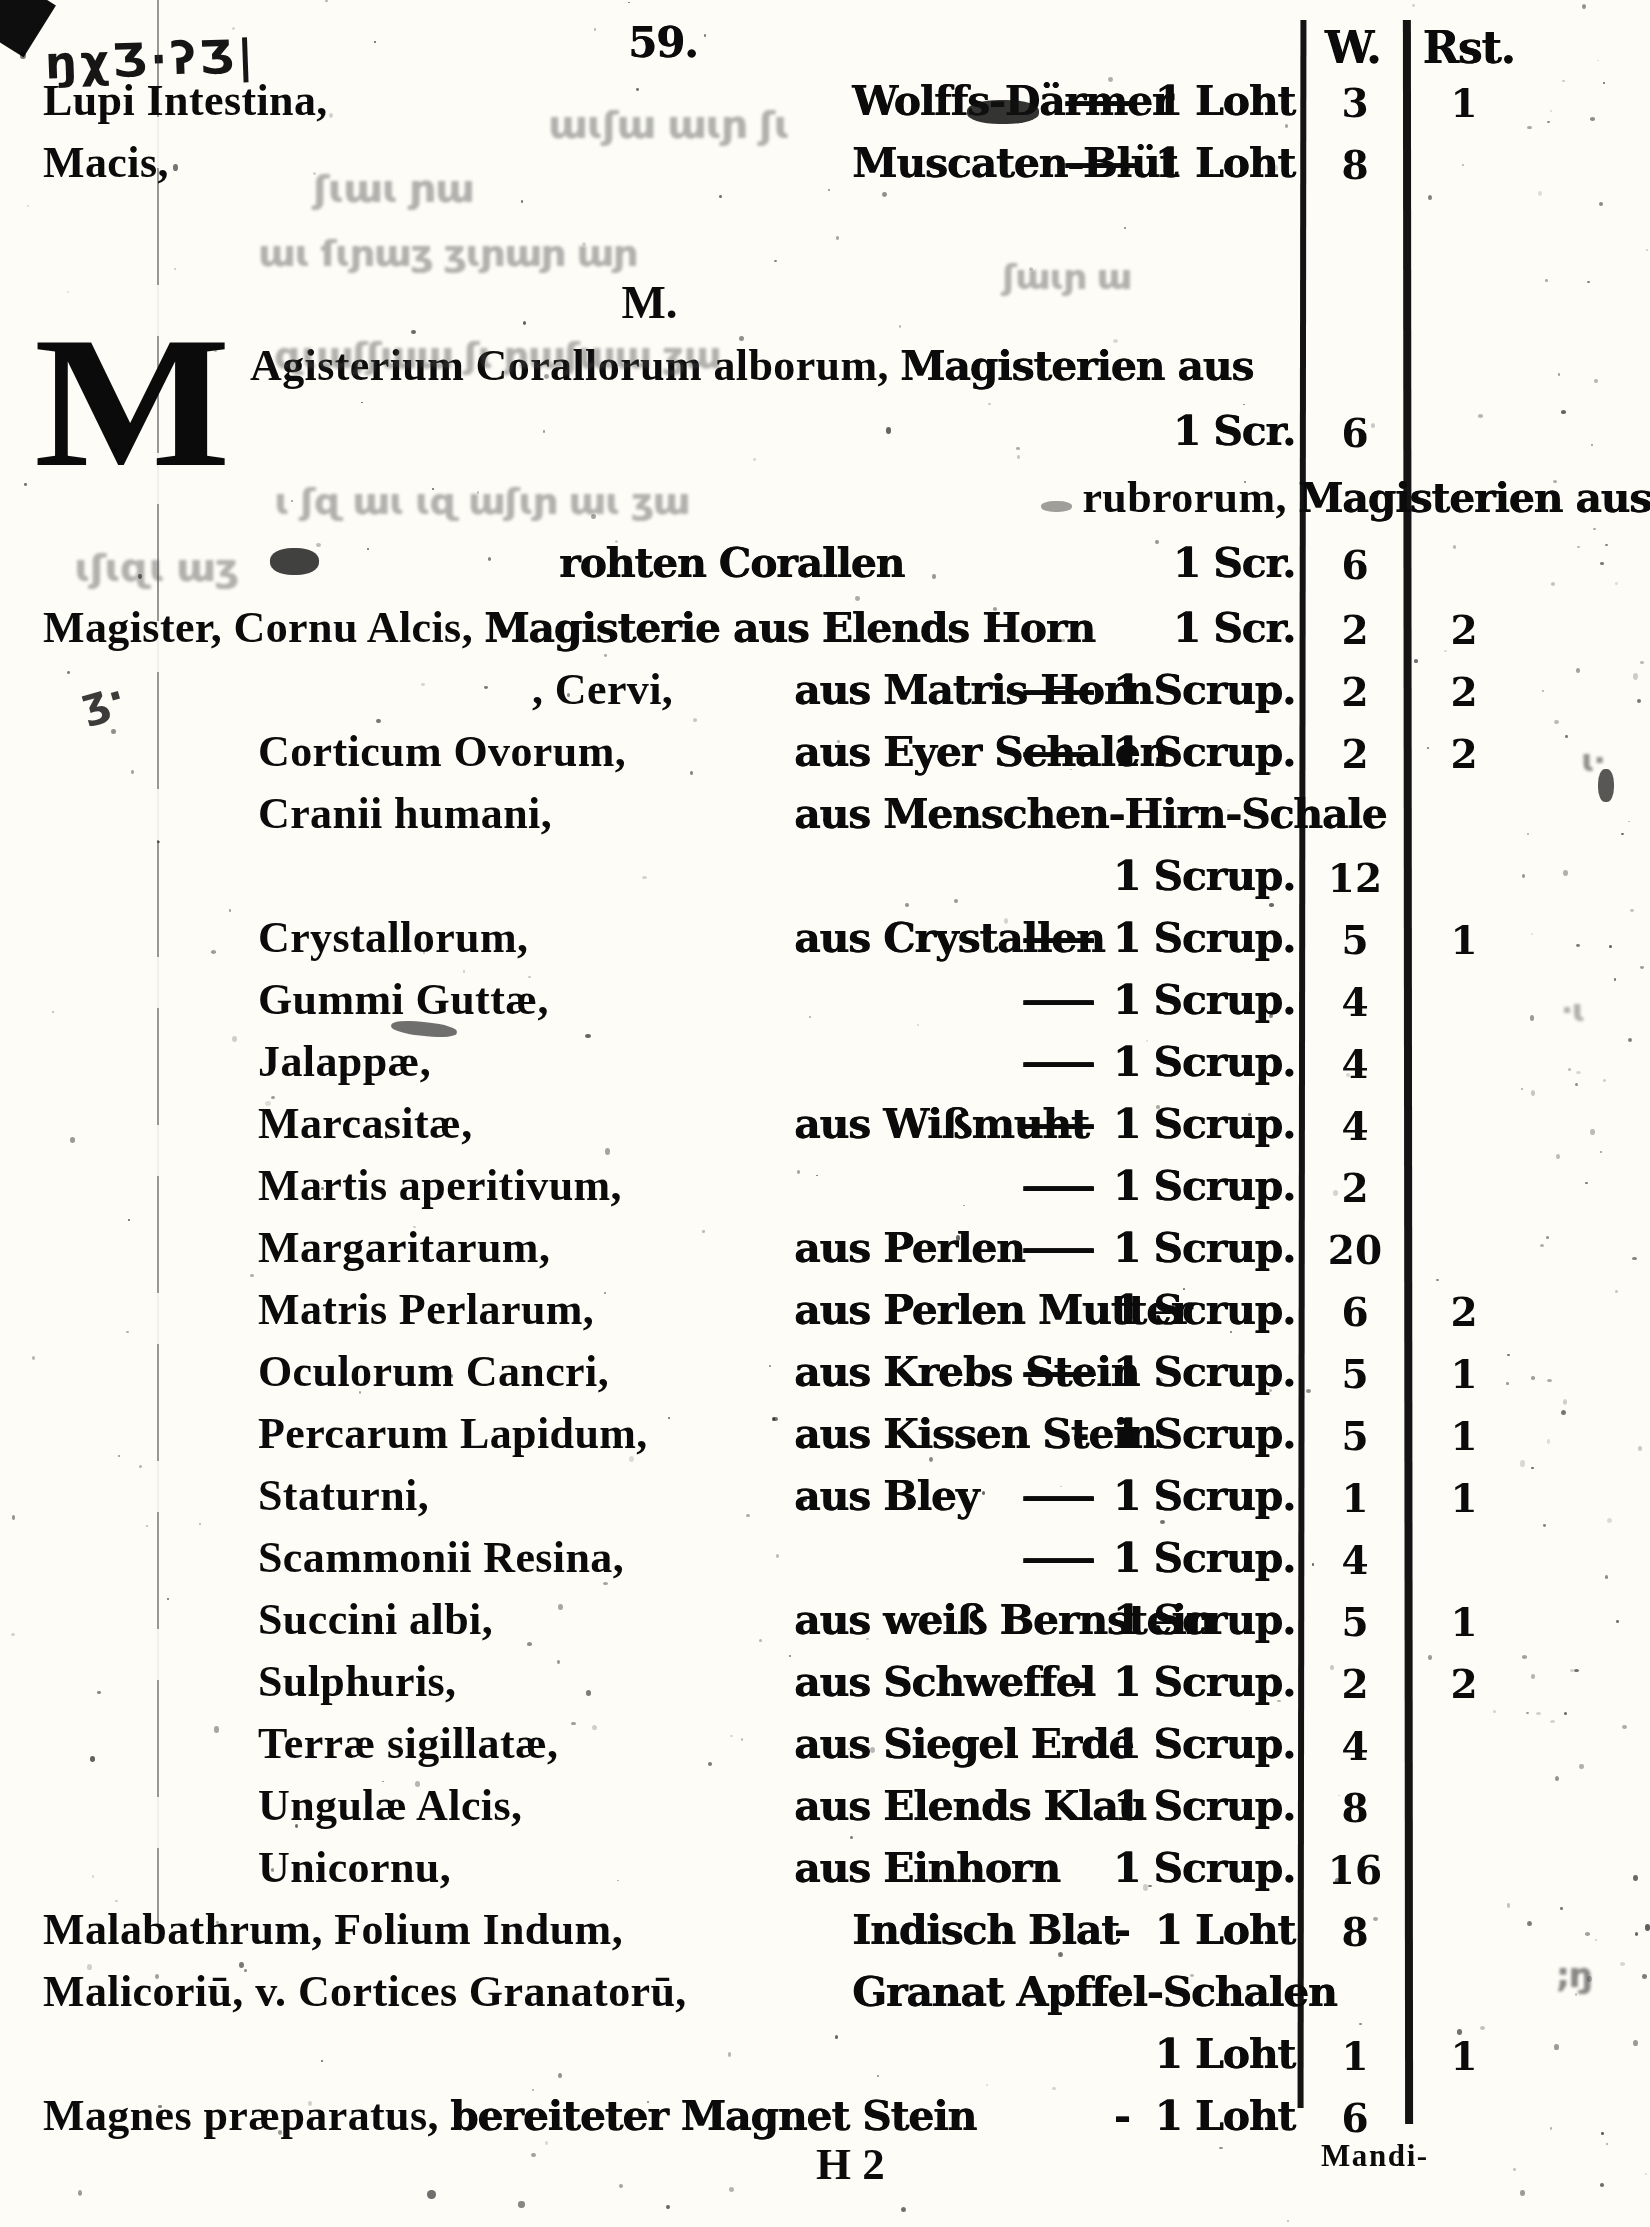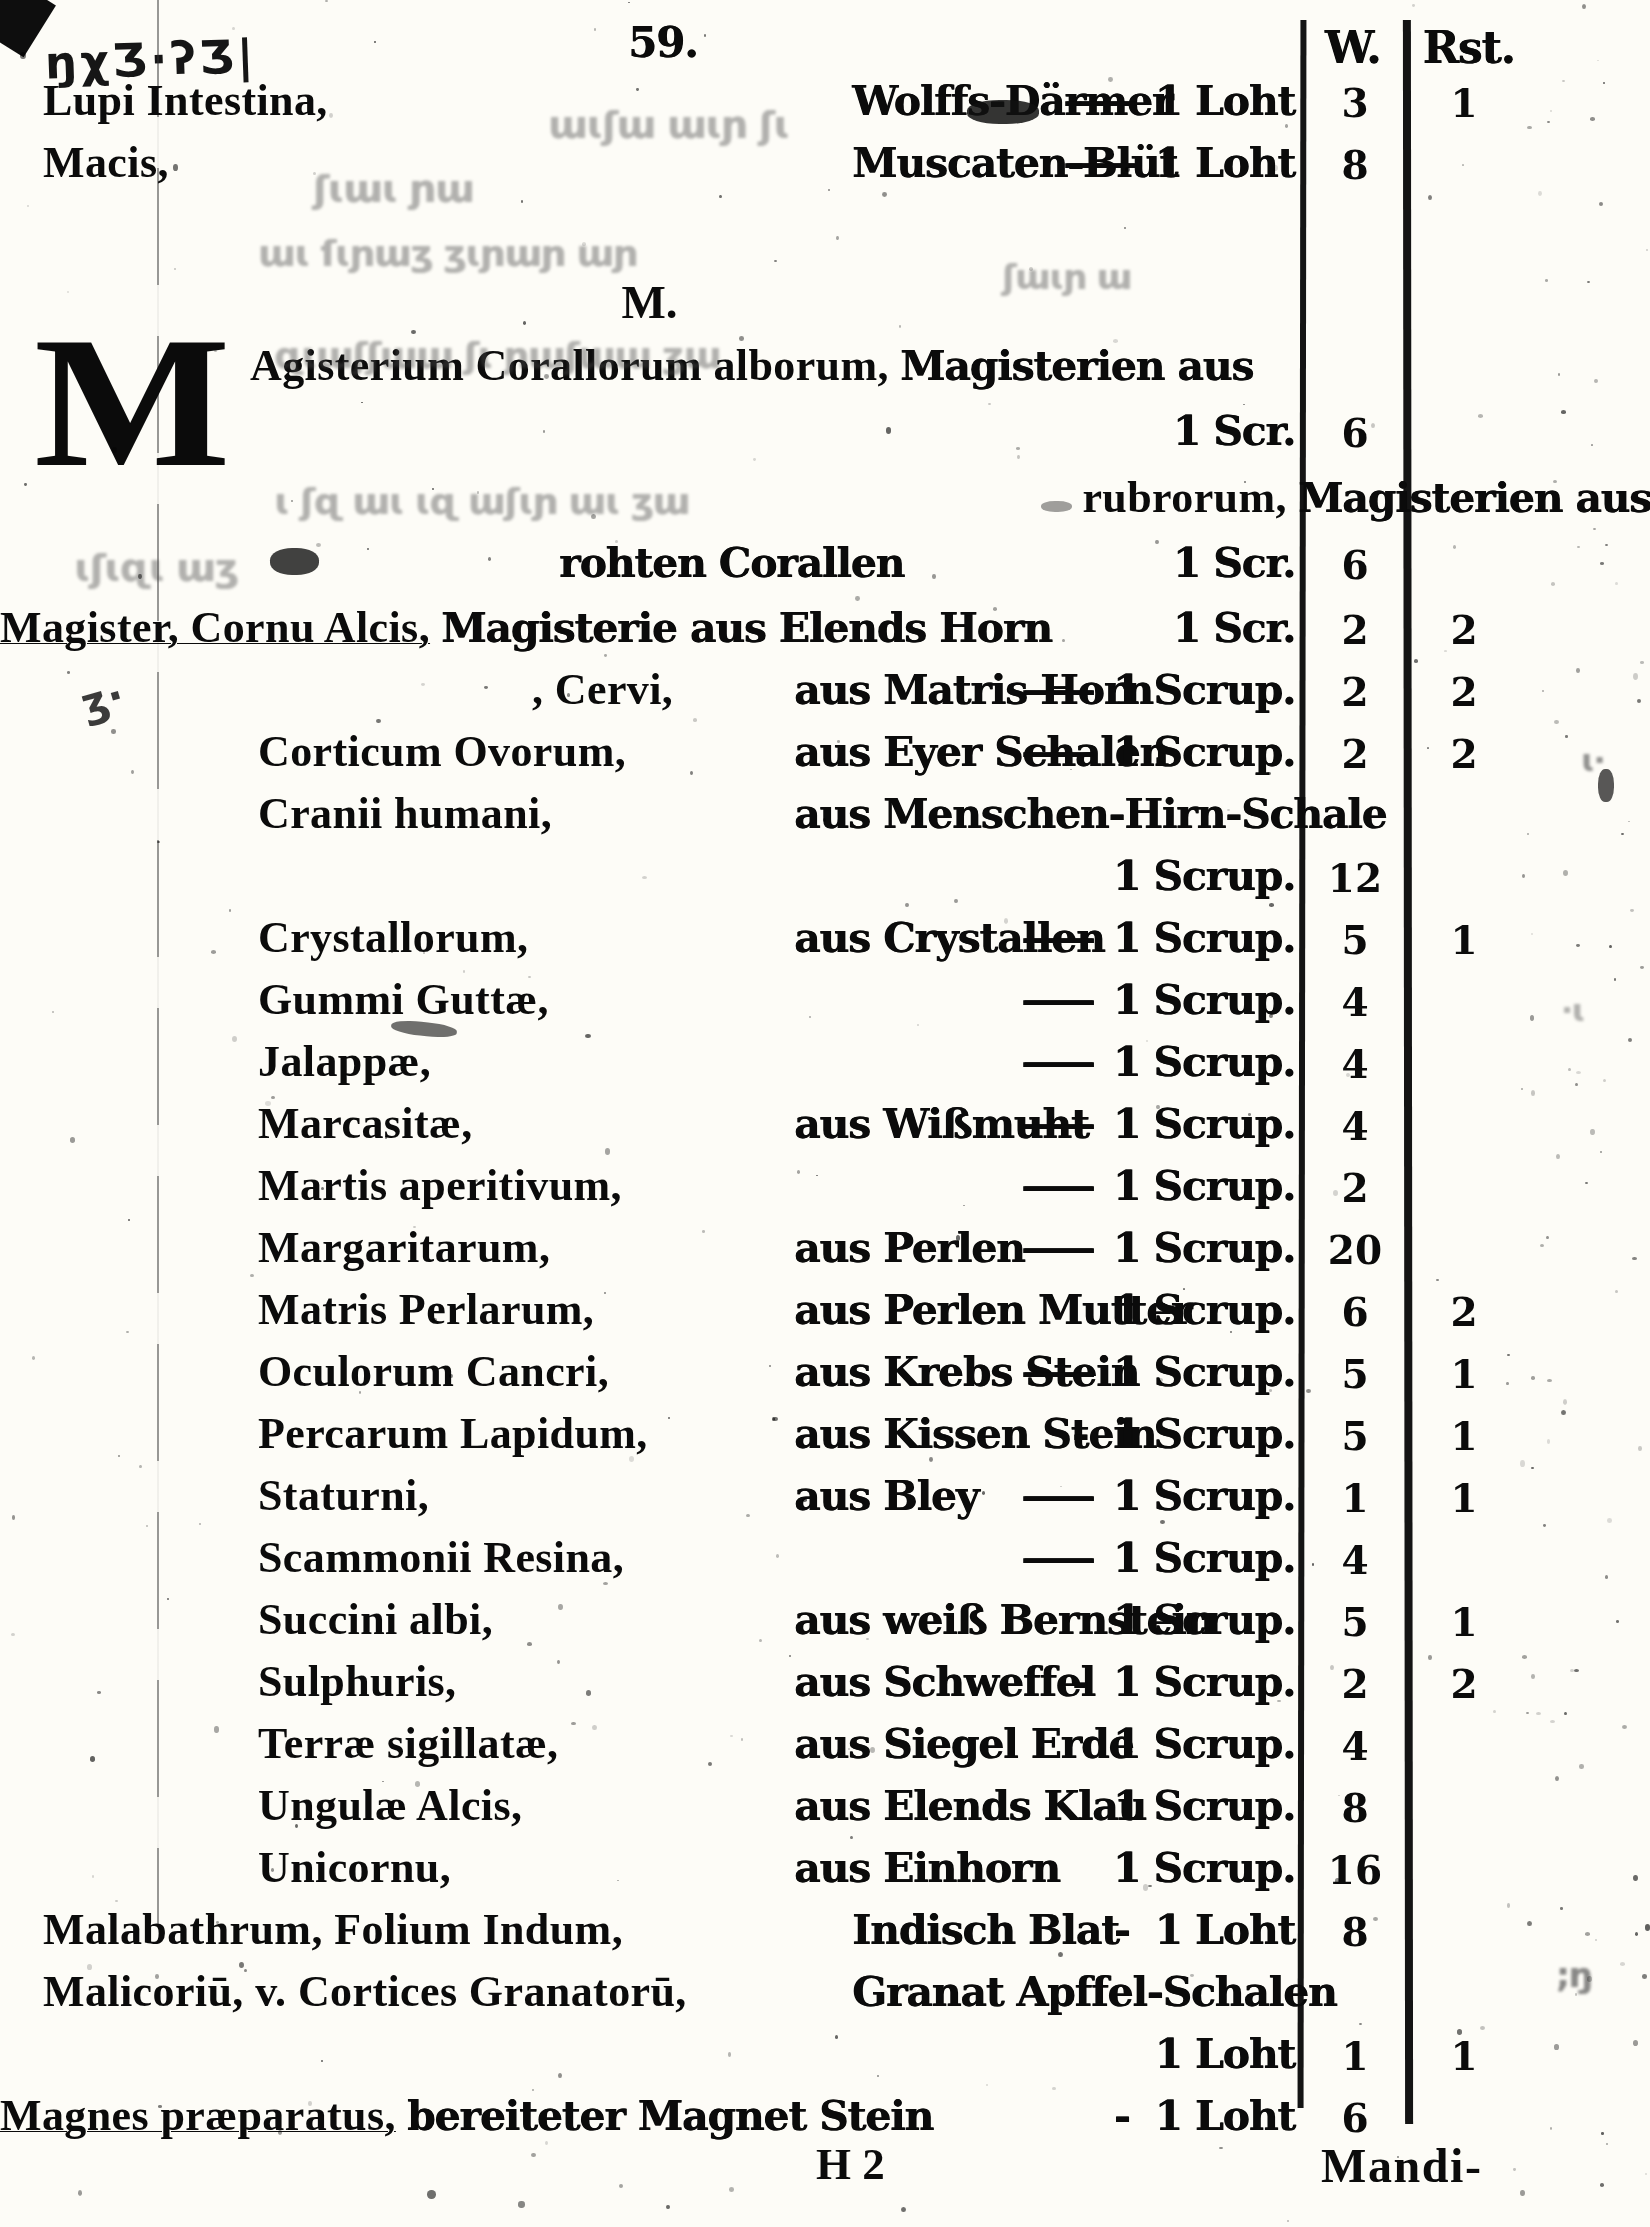--- a/index.html
+++ b/index.html
@@ -5,21 +5,21 @@
   html,body{margin:0;padding:0;background:#e8e6e0;}
   .page{position:relative;width:1651px;height:2227px;background:#fdfcf7;overflow:hidden;color:#0b0b0b;}
   .flow{position:relative;padding-top:72px;}
   
   .lat{font-family:"Liberation Serif",serif;font-weight:700;font-size:44px;letter-spacing:0.4px;}
   
   .frk{font-family:"DejaVu Serif",serif;font-weight:700;font-size:41px;letter-spacing:-1.2px;text-shadow:0.6px 0 0 currentColor;}
   .row{position:relative;height:62px;line-height:58px;white-space:nowrap;}
   .latwrap{display:inline-block;box-sizing:border-box;}
   .lvlt{padding-left:43px;min-width:841px;}
-  .lvl0{text-decoration:underline;}
+  .lvl0{padding-left:43px;}
   .lvl1{padding-left:258px;min-width:783px;}
   .lvl2{padding-left:532px;min-width:783px;}
   .lvli{padding-left:0;}
   .ger{padding-left:11px;}
   .qtycell{position:absolute;top:0;left:861px;width:434px;text-align:right;}
   .dash{display:inline-block;margin-right:36px;transform:scaleX(1.9);transform-origin:center;}
   .dashsm{transform:scaleX(1);margin-right:25px;}
   .wcell{position:absolute;top:1.6px;left:1309px;width:92px;text-align:center;}
   .rstcell{position:absolute;top:1.6px;left:1414px;width:100px;text-align:center;}
   .num{font-family:"DejaVu Serif",serif;font-weight:700;font-size:39px;}
@@ -32,21 +32,21 @@
   .dropcap{position:absolute;left:34px;top:324px;font-family:"Liberation Serif",serif;font-weight:700;font-size:186px;line-height:157px;transform:scaleX(1.12);transform-origin:left top;}
   .pagenum{position:absolute;left:628px;top:18px;font-size:42px;}
   .colhead{position:absolute;top:22px;text-align:center;font-size:44px;}
   #colw{left:1304px;width:97px;}
   #colrst{left:1410px;width:117px;}
   .rule{position:absolute;background:#141414;}
   #ruleL{left:157px;top:0;width:2.3px;height:1925px;opacity:.5;background:repeating-linear-gradient(180deg,#333 0 117px,rgba(51,51,51,.12) 117px 168px);}
   #ruleA{left:1299px;top:20.3px;width:5.5px;height:2088px;transform:rotate(.08deg);}
   #ruleB{left:1404px;top:20.3px;width:7.8px;height:2104px;transform:rotate(-.06deg);}
   .sig{position:absolute;left:816px;top:2138px;font-family:"Liberation Serif",serif;font-weight:700;font-size:45px;}
-  .catch{position:absolute;left:1321px;top:2138px;font-family:"Liberation Serif",serif;font-weight:700;font-size:48px;letter-spacing:1.6px;}
+  .catch{position:absolute;left:1321px;top:2138px;font-family:"Liberation Serif",serif;font-weight:700;font-size:31px;letter-spacing:1.6px;}
   .ghost{position:absolute;font-family:"DejaVu Sans",sans-serif;font-weight:700;color:#4a4a4a;filter:blur(1.6px);opacity:.42;white-space:nowrap;}
   .marks{position:absolute;left:45px;top:33px;font-family:"DejaVu Sans",sans-serif;font-weight:700;font-size:45px;transform:rotate(-2deg);letter-spacing:3.1px;color:#161616;}
   .flour{position:absolute;left:81px;top:675px;font-family:"DejaVu Sans",sans-serif;font-weight:700;font-size:42px;transform:rotate(-16deg);opacity:.8;}
   .blob{position:absolute;background:#111;border-radius:45%;}
   .corner{position:absolute;left:-12.5px;top:-14px;width:56px;height:61px;background:#0e0e0e;transform:rotate(32deg);}
   .noise i{position:absolute;background:#000;border-radius:50%;display:block;}
 </style>
 </head>
 <body>
 

